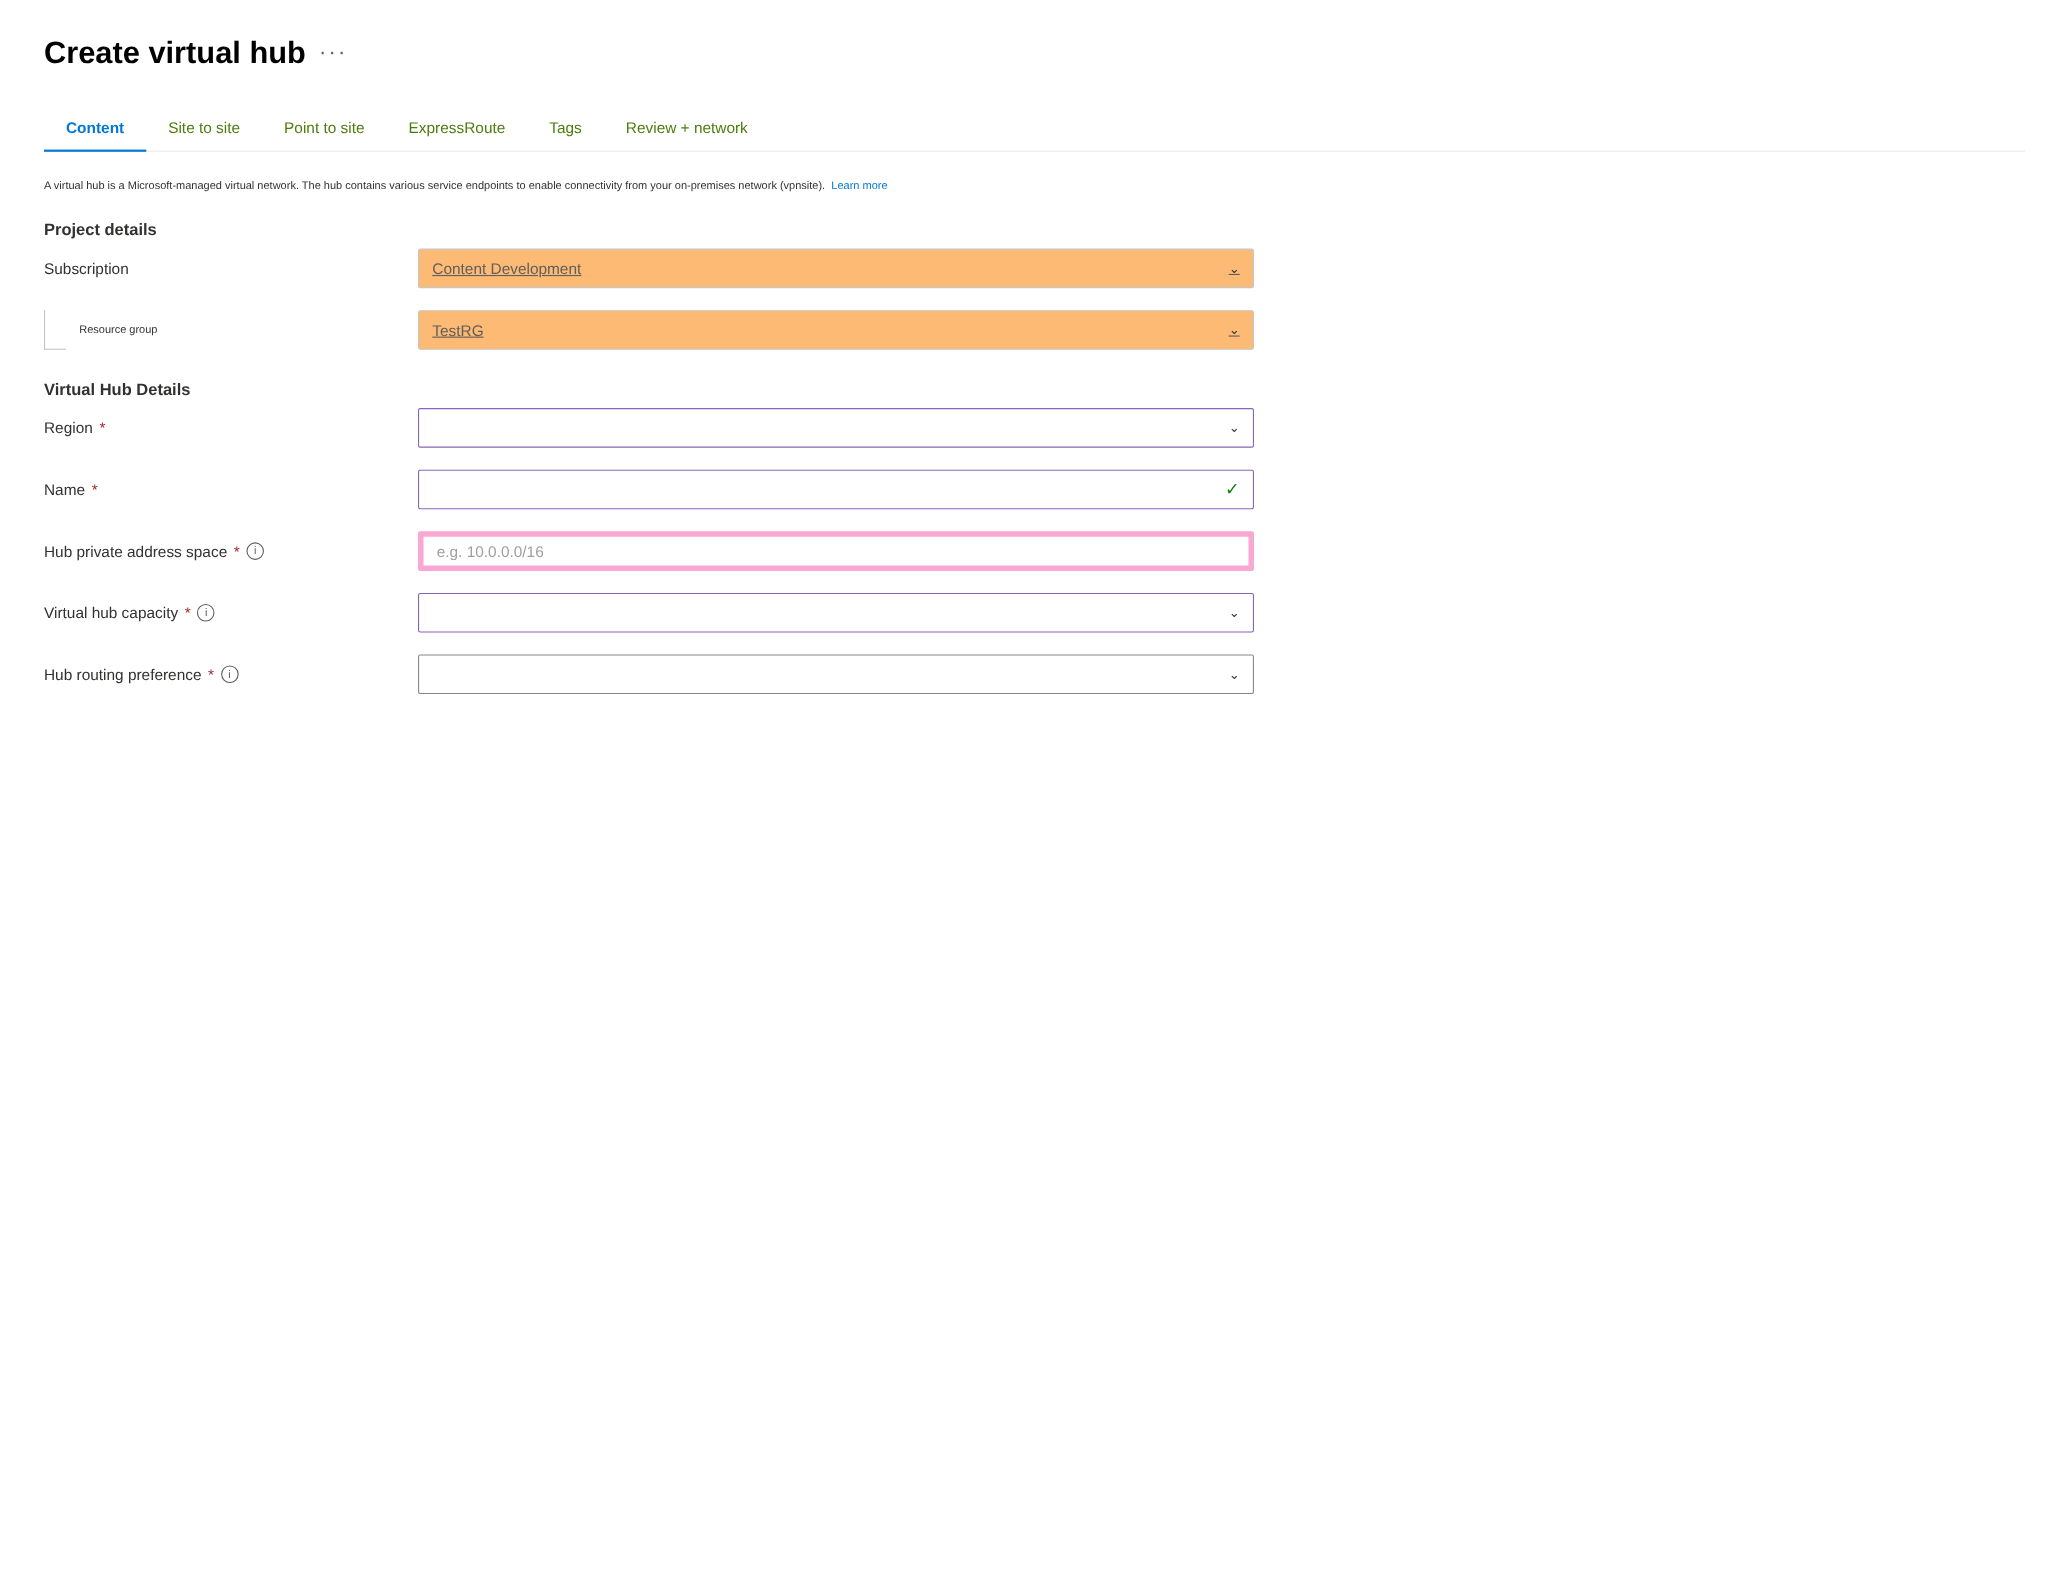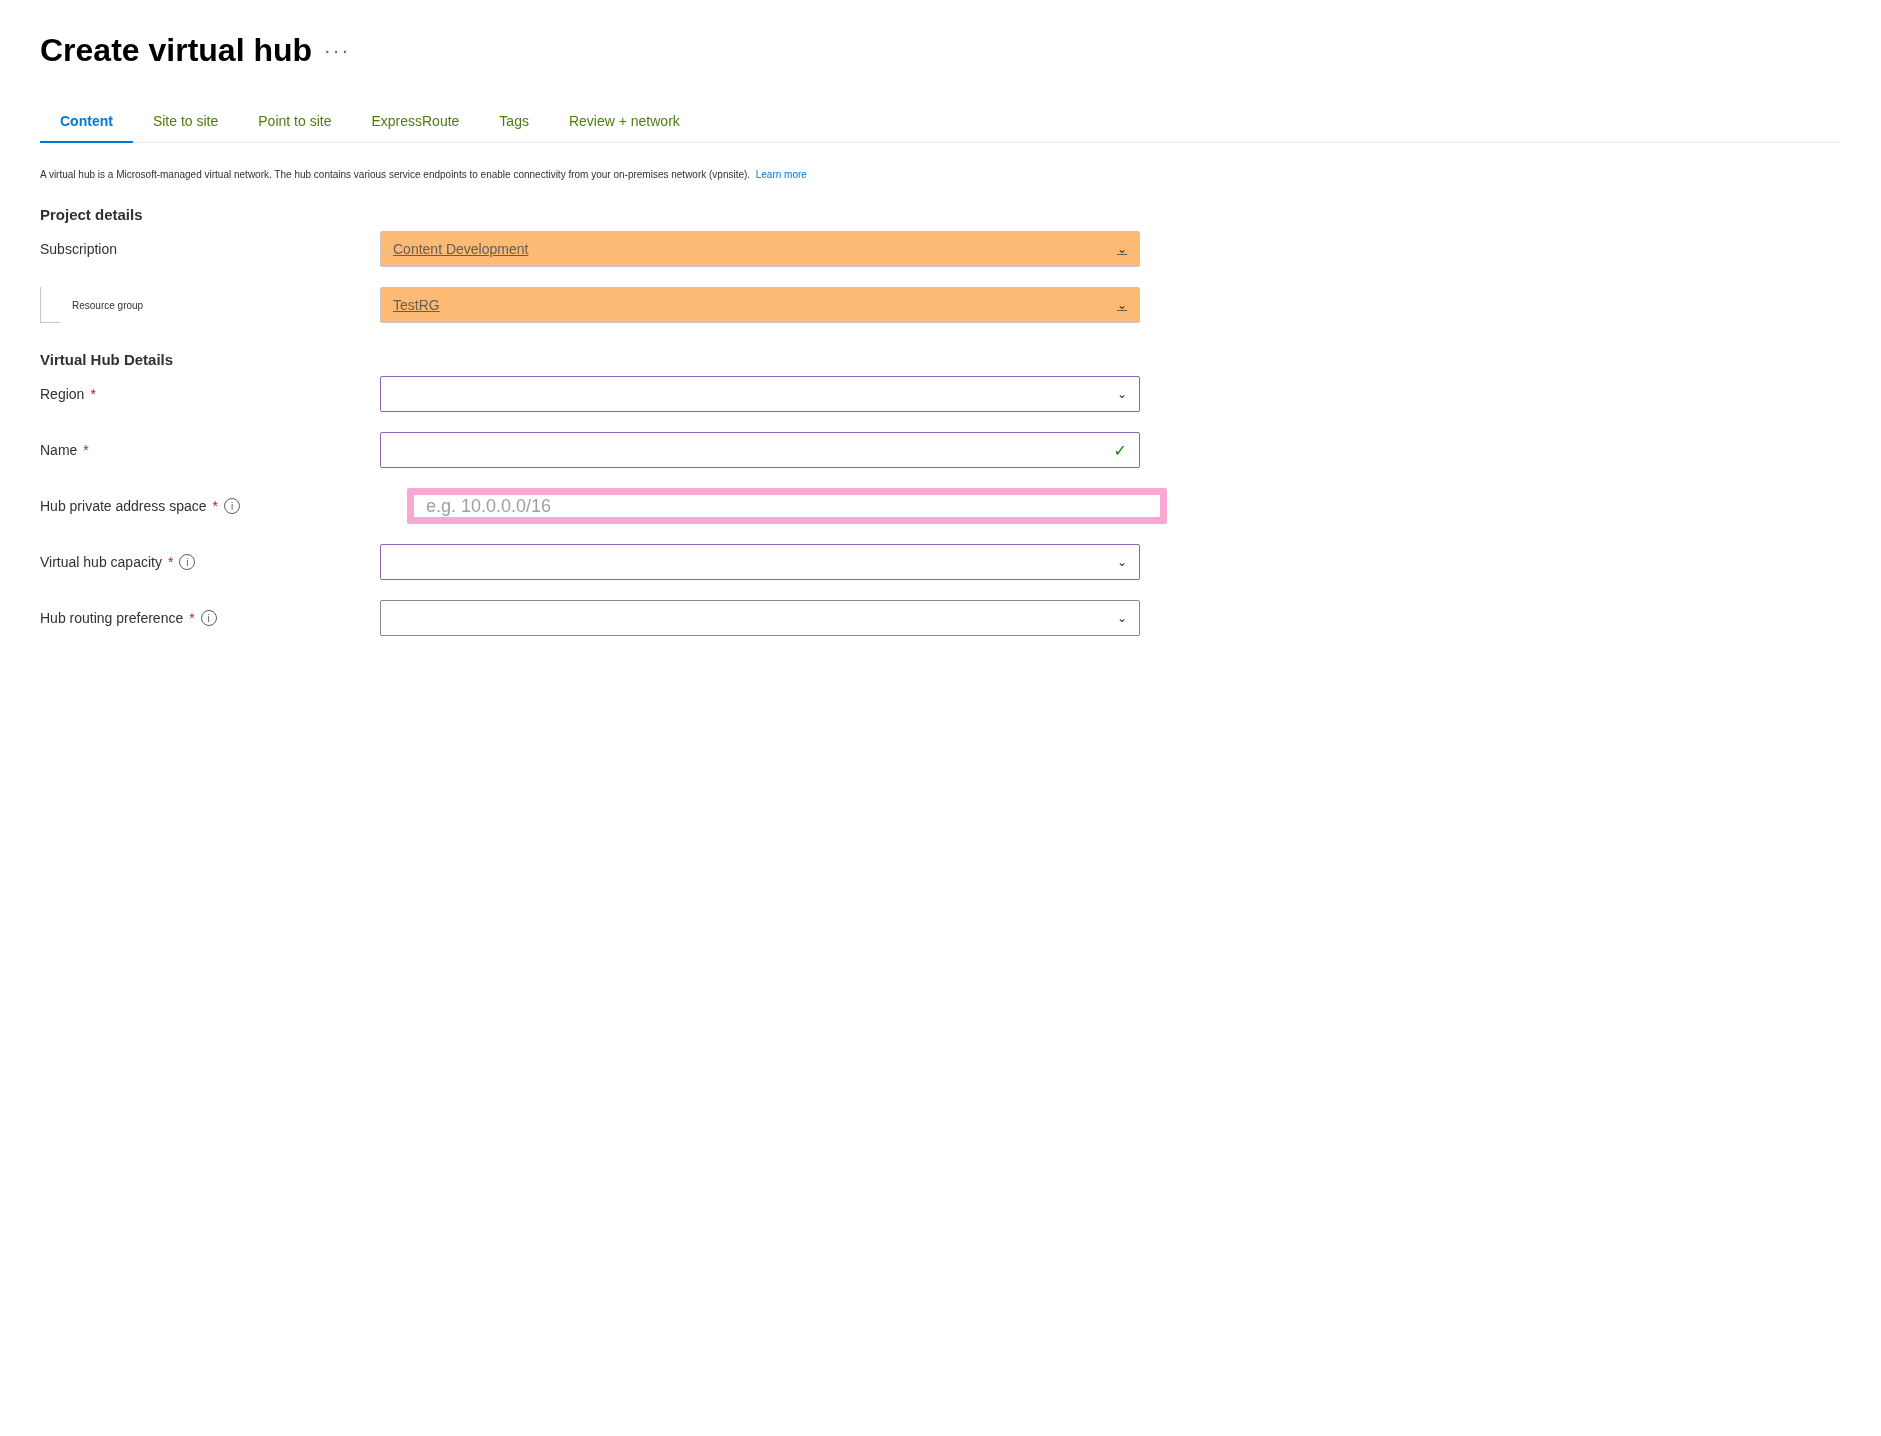--- a/index.html
+++ b/index.html
@@ -10,21 +10,21 @@
       font-size: 14px;
       padding: 32px 40px;
     }
     .page-title-row {
       display: flex;
       align-items: center;
       gap: 12px;
       margin-bottom: 32px;
     }
     .page-title {
-      font-size: 32px;
+      font-size: 28px;
       font-weight: 600;
       color: #000;
     }
     .more-options {
       font-size: 20px;
       color: #605e5c;
       cursor: pointer;
       letter-spacing: 2px;
     }
     
@@ -143,27 +143,26 @@
       justify-content: space-between;
       padding: 0 12px;
       font-size: 14px;
       color: #323130;
       cursor: pointer;
     }
     
     .text-input {
       width: 100%;
       height: 36px;
-      border: 7px solid #f9a8d4;
+      border: 5px solid #f9a8d4;
       background: #fff;
       border-radius: 2px;
       padding: 0 12px;
-      font-size: 18px;
+      font-size: 14px;
       color: #605e5c;
-      margin-left: 27px;
     }
     .text-input::placeholder {
       color: #a19f9d;
     }
     
     .dropdown-check {
       color: #107c10;
       font-size: 16px;
     }
     

